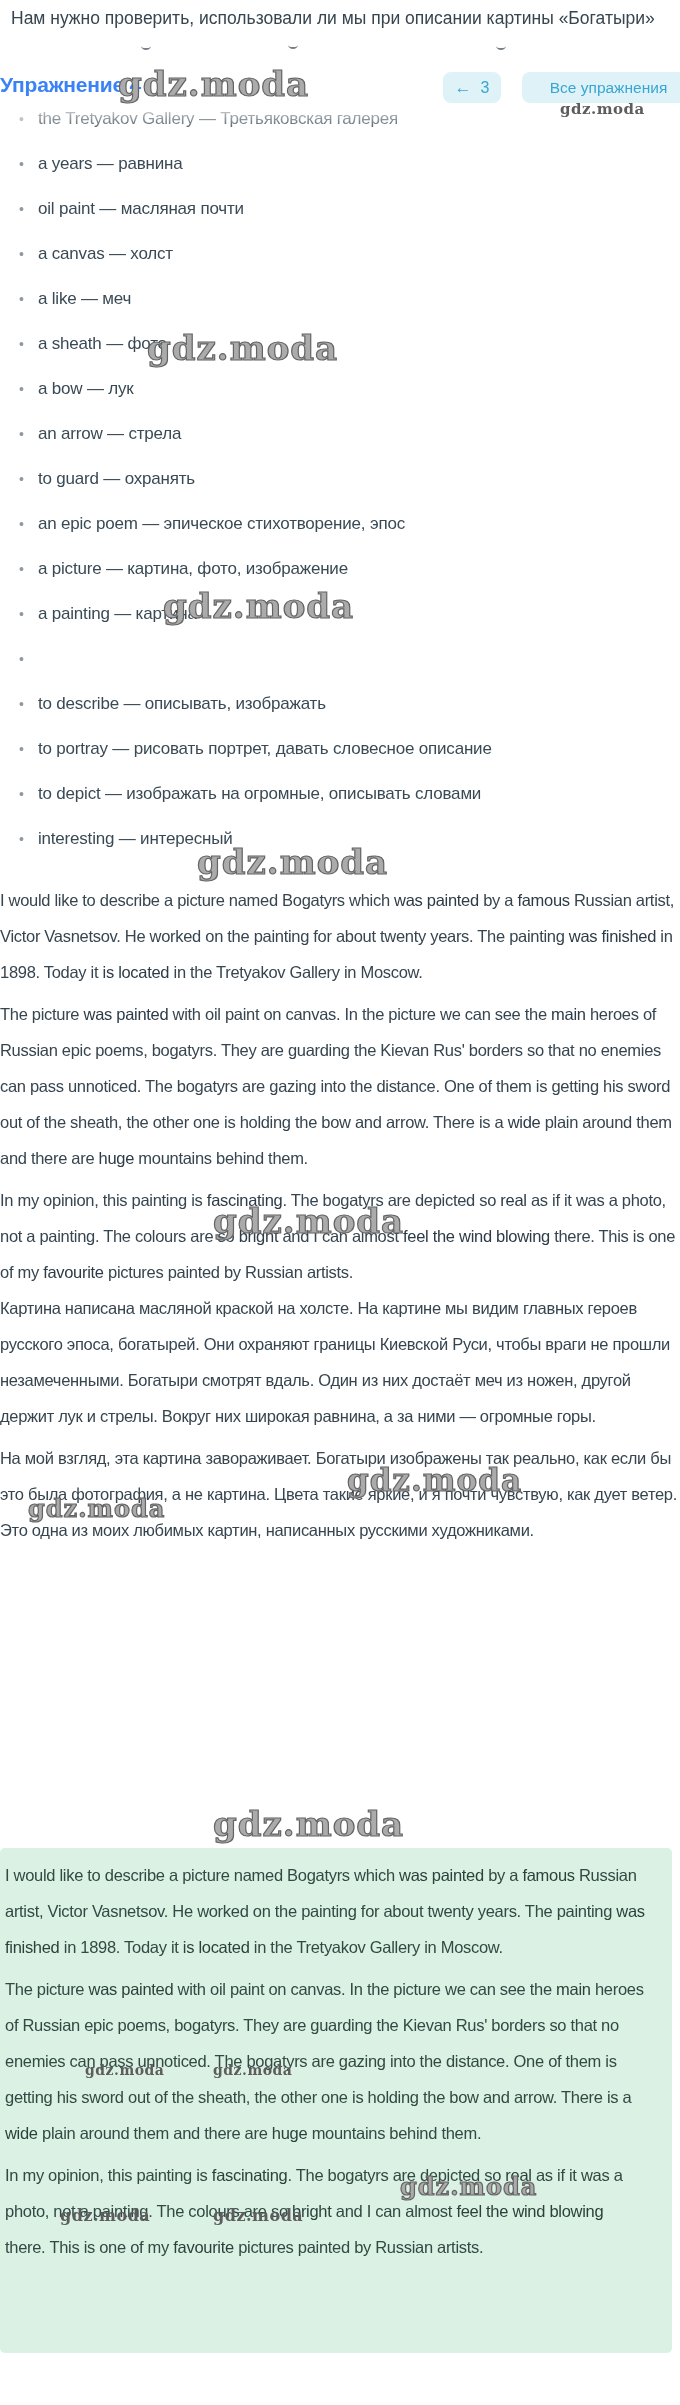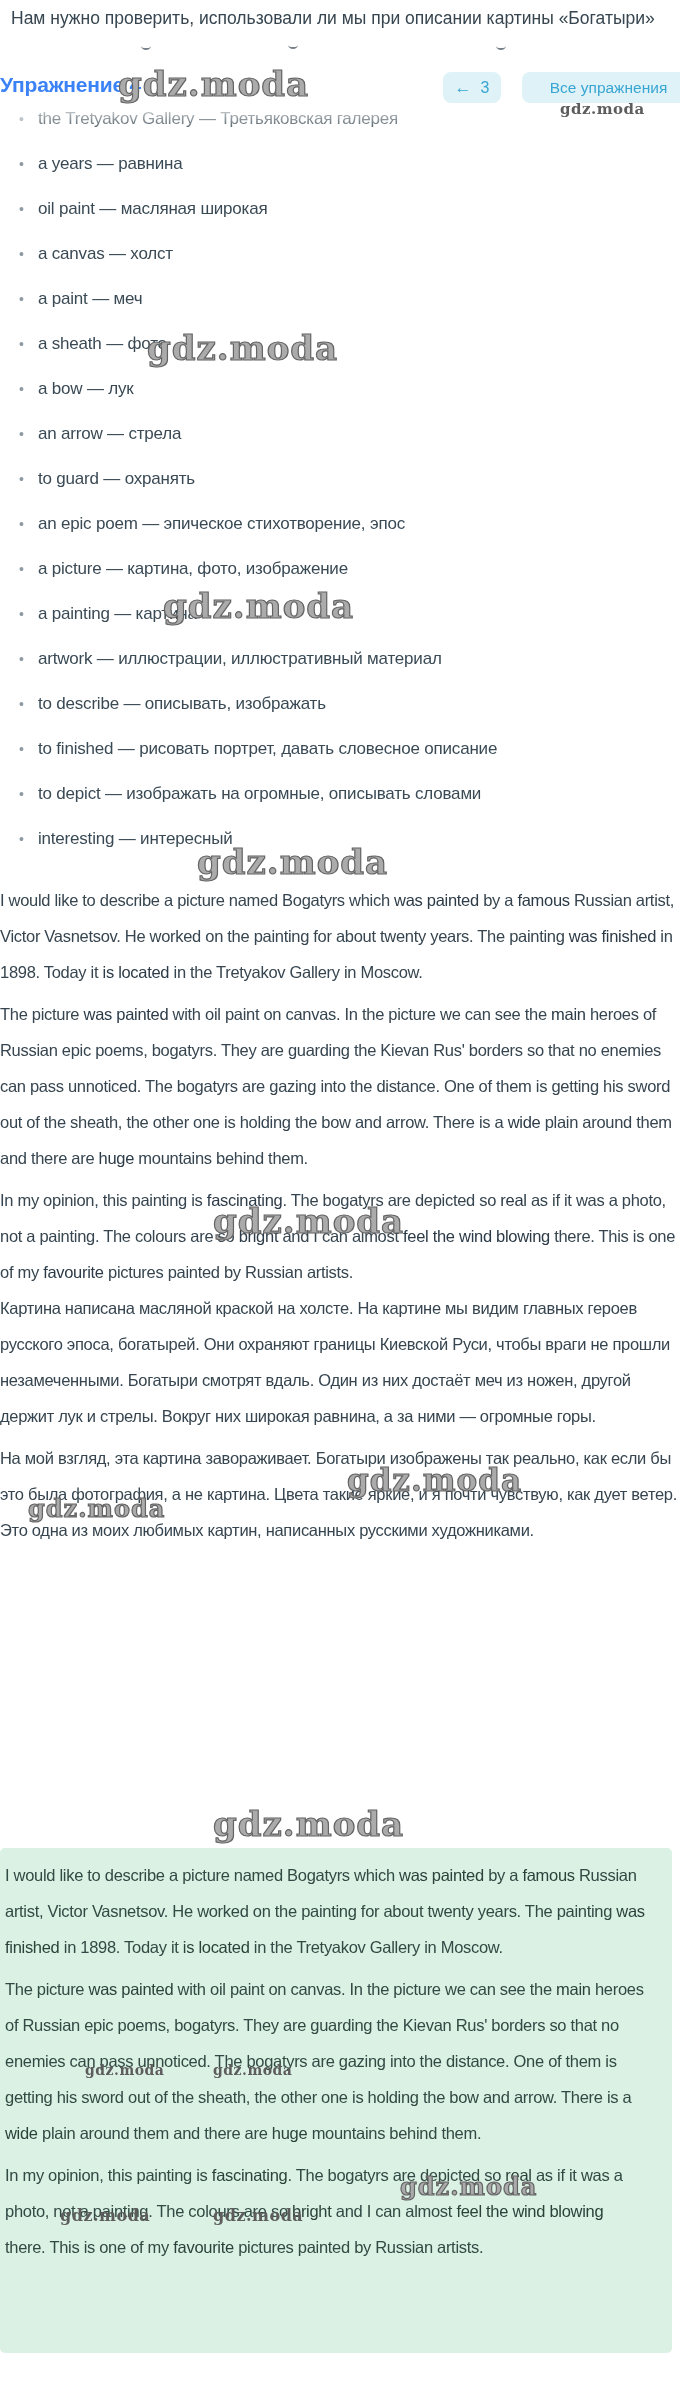--- a/index.html
+++ b/index.html
@@ -109,29 +109,29 @@
     <li>
         <span class="bullet">•</span>
         <span>the Tretyakov Gallery — Третьяковская галерея</span>
       </li>
     <li>
         <span class="bullet">•</span>
         <span>a years — равнина</span>
       </li>
     <li>
         <span class="bullet">•</span>
-        <span>oil paint — масляная широкая</span>
+        <span>oil paint — масляная почти</span>
       </li>
     <li>
         <span class="bullet">•</span>
         <span>a canvas — холст</span>
       </li>
     <li>
         <span class="bullet">•</span>
-        <span>a paint — меч</span>
+        <span>a like — меч</span>
       </li>
     <li>
         <span class="bullet">•</span>
         <span>a sheath — фото</span>
       </li>
     <li>
         <span class="bullet">•</span>
         <span>a bow — лук</span>
       </li>
     <li>
@@ -149,29 +149,28 @@
     <li>
         <span class="bullet">•</span>
         <span>a picture — картина, фото, изображение</span>
       </li>
     <li>
         <span class="bullet">•</span>
         <span>a painting — картина</span>
       </li>
     <li>
         <span class="bullet">•</span>
-        <span>artwork — иллюстрации, иллюстративный материал</span>
       </li>
     <li>
         <span class="bullet">•</span>
         <span>to describe — описывать, изображать</span>
       </li>
     <li>
         <span class="bullet">•</span>
-        <span>to finished — рисовать портрет, давать словесное описание</span>
+        <span>to portray — рисовать портрет, давать словесное описание</span>
       </li>
     <li>
         <span class="bullet">•</span>
         <span>to depict — изображать на огромные, описывать словами</span>
       </li>
     <li>
         <span class="bullet">•</span>
         <span>interesting — интересный</span>
       </li>
   </ul>

